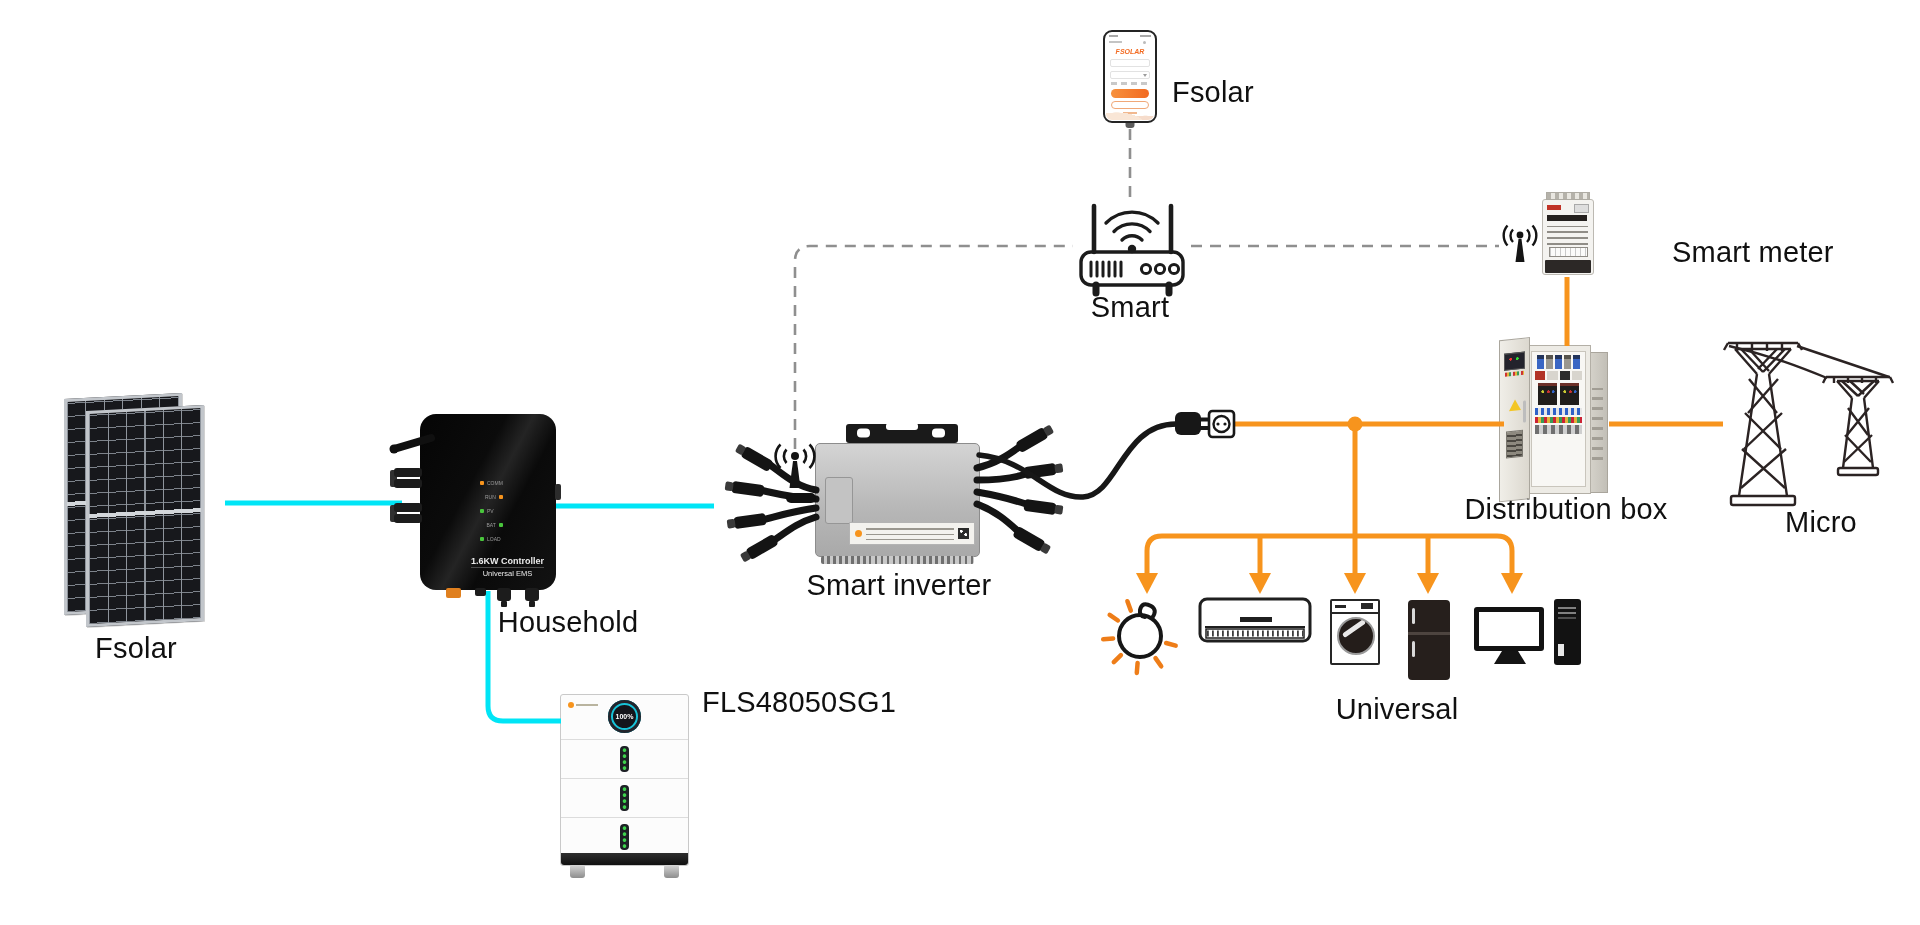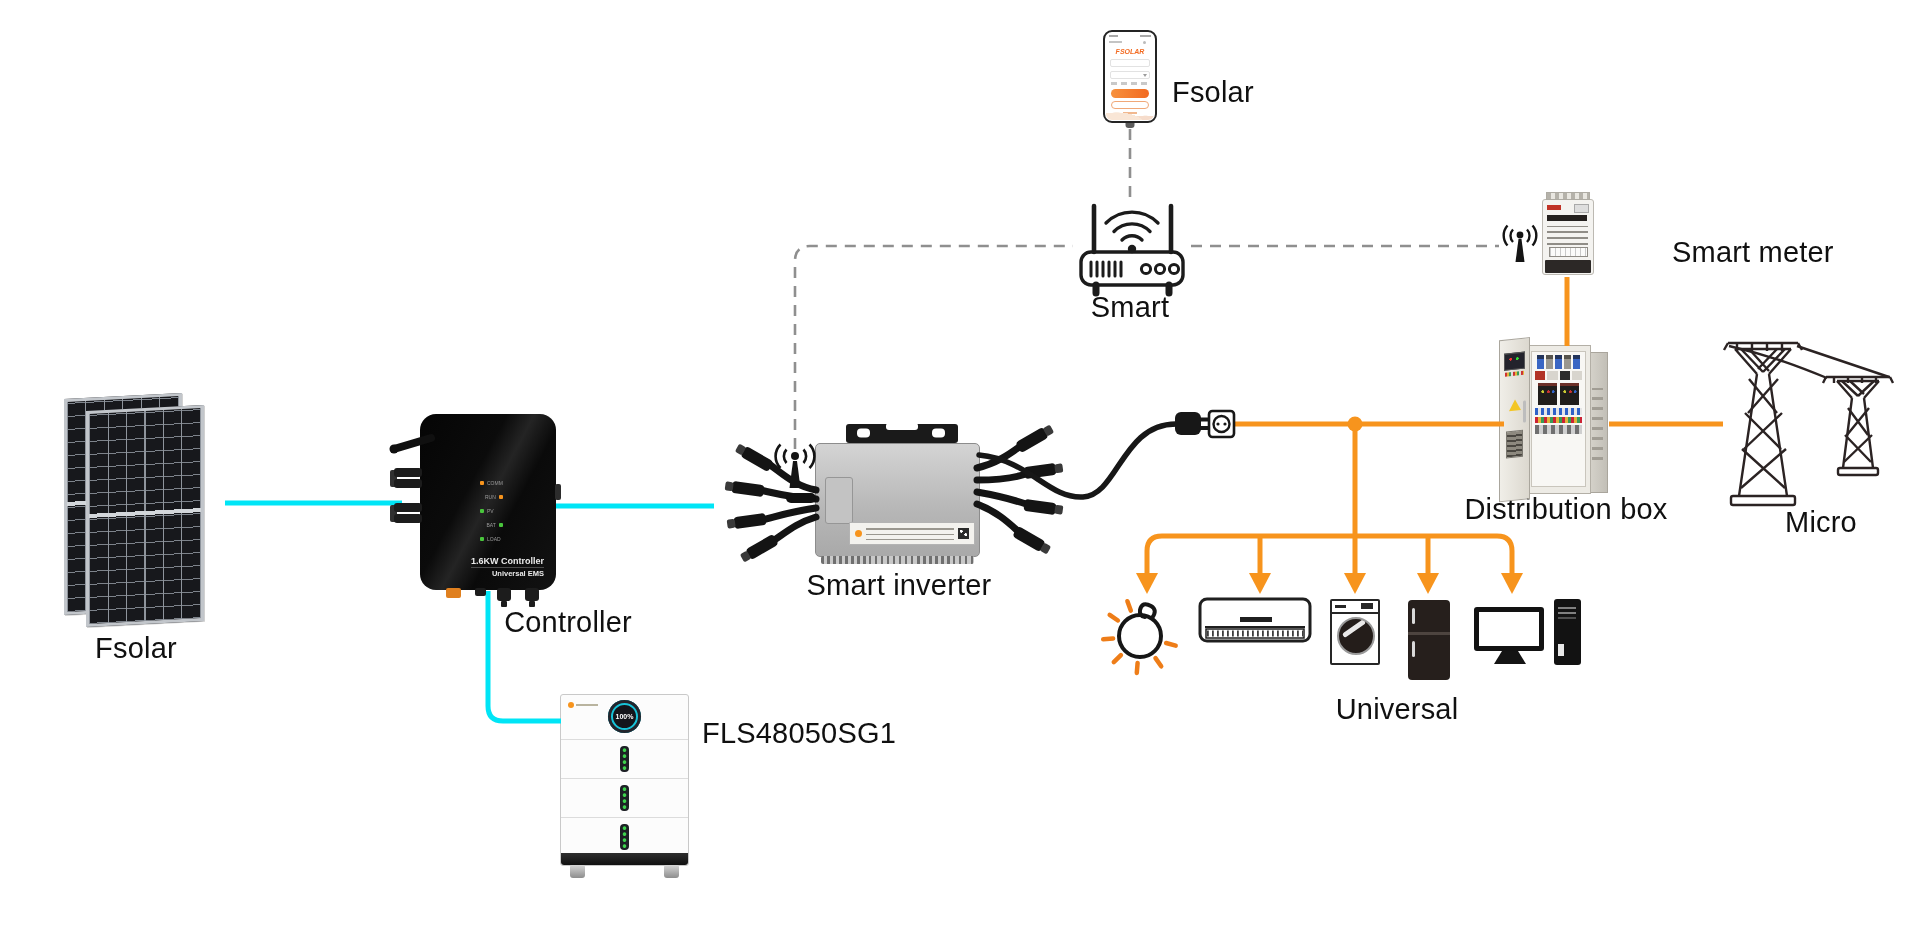--- a/index.html
+++ b/index.html
@@ -25,23 +25,23 @@
   .controller{position:absolute;left:420px;top:414px;width:136px;height:176px;border-radius:16px;z-index:3;
     background:linear-gradient(118deg,#050505 0%,#0b0b0b 38%,#242424 50%,#0a0a0a 63%,#121212 100%)}
   .ctrl-nub{position:absolute;right:-5px;top:70px;width:6px;height:16px;background:#2c2c2c;border-radius:2px}
   .led-col{position:absolute;left:60px;top:66px;display:flex;flex-direction:column;gap:8px}
   .led-row{display:flex;align-items:center;gap:3px;height:6px}
   .led-row.rev{flex-direction:row-reverse;margin-left:-22px}
   .led-dot{width:4px;height:4px;border-radius:1px;flex:0 0 auto}
   .led-dot.o{background:#f7941d}
   .led-dot.g{background:#49c53c}
   .led-label{font-size:5px;color:#9b9b9b;line-height:1}
-  .ctrl-text{position:absolute;right:12px;bottom:12px;text-align:right;color:#eaeaea}
+  .ctrl-text{position:absolute;right:12px;bottom:12px;text-align:center;color:#eaeaea}
   .ctrl-text .t1{font-size:9px;font-weight:bold;border-bottom:1px solid #4a4a4a;padding-bottom:1px}
-  .ctrl-text .t2{font-size:7.5px;font-weight:bold;margin-top:1px}
+  .ctrl-text .t2{font-size:7.5px;font-weight:normal;margin-top:1px}
 
   
   .battery{position:absolute;left:560px;top:694px;width:127px;height:170px;background:#fcfcfc;
     border:1px solid #c9c9c9;border-radius:3px;z-index:3}
   .bat-mod{position:relative;height:38px;border-bottom:1px solid #dcdcdc}
   .bat-mod.top{height:44px}
   .bat-logo{position:absolute;left:7px;top:7px;width:34px;height:7px}
   .bat-logo::before{content:"";position:absolute;left:0;top:0;width:6px;height:6px;border-radius:50%;background:#f7941d}
   .bat-logo::after{content:"";position:absolute;left:8px;top:2px;width:22px;height:2px;background:#b9b49f}
   .bat-disp{position:absolute;left:47px;top:5px;width:33px;height:33px;border-radius:50%;
@@ -499,22 +499,22 @@
       <path d="M1844 462 L1872 435 M1871 462 L1845 435 M1847 435 L1869 408 M1868 435 L1848 408"></path>
       <path d="M1852 398 L1837 381 M1864 398 L1879 381 M1837 381 H1879"></path>
       <path d="M1842 381 L1858 396 M1850 381 L1864 394 M1874 381 L1858 396"></path>
       <path d="M1826 377 H1890 M1826 377 l-3 6 M1890 377 l3 6 M1834 377 v6 M1848 377 v6 M1862 377 v6 M1876 377 v6"></path>
       <path d="M1729 346 C1772 356 1800 367 1827 378"></path>
       <path d="M1797 346 L1889 377"></path>
     </g>
   </svg>
 
   <div class="lbl c" style="left:136px;top:632px">Fsolar</div>
-  <div class="lbl c" style="left:568px;top:606px">Controller</div>
-  <div class="lbl" style="left:702px;top:717px">FLS48050SG1</div>
+  <div class="lbl c" style="left:568px;top:606px">Household</div>
+  <div class="lbl" style="left:702px;top:686px">FLS48050SG1</div>
   <div class="lbl c" style="left:899px;top:569px">Smart inverter</div>
   <div class="lbl c" style="left:1130px;top:291px">Smart</div>
   <div class="lbl" style="left:1172px;top:76px">Fsolar</div>
   <div class="lbl" style="left:1672px;top:236px">Smart meter</div>
   <div class="lbl c" style="left:1566px;top:493px">Distribution box</div>
   <div class="lbl c" style="left:1821px;top:506px">Micro</div>
   <div class="lbl c" style="left:1397px;top:693px">Universal</div>
 </div>
 
 </body></html>

